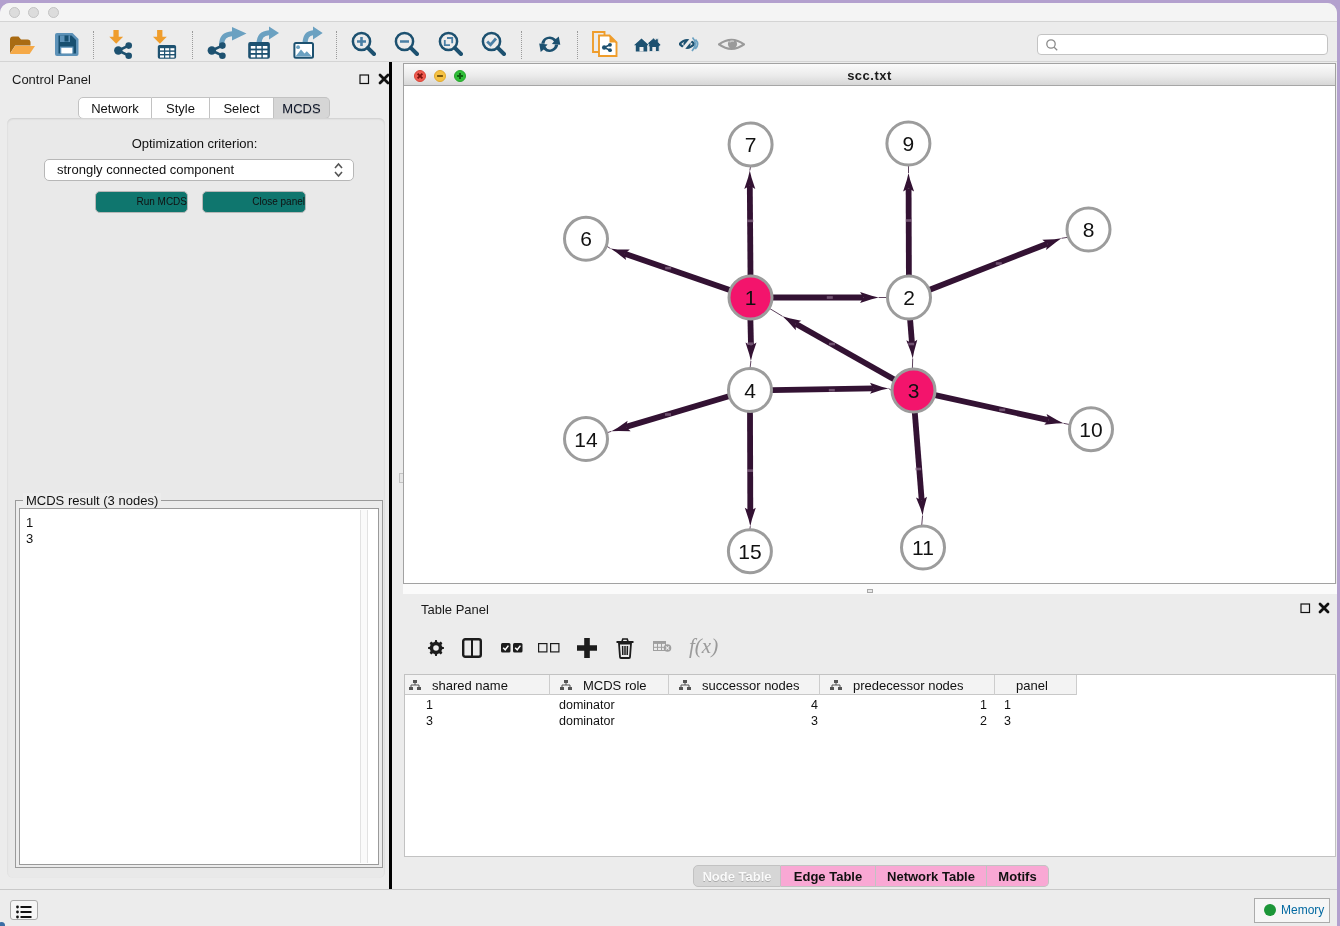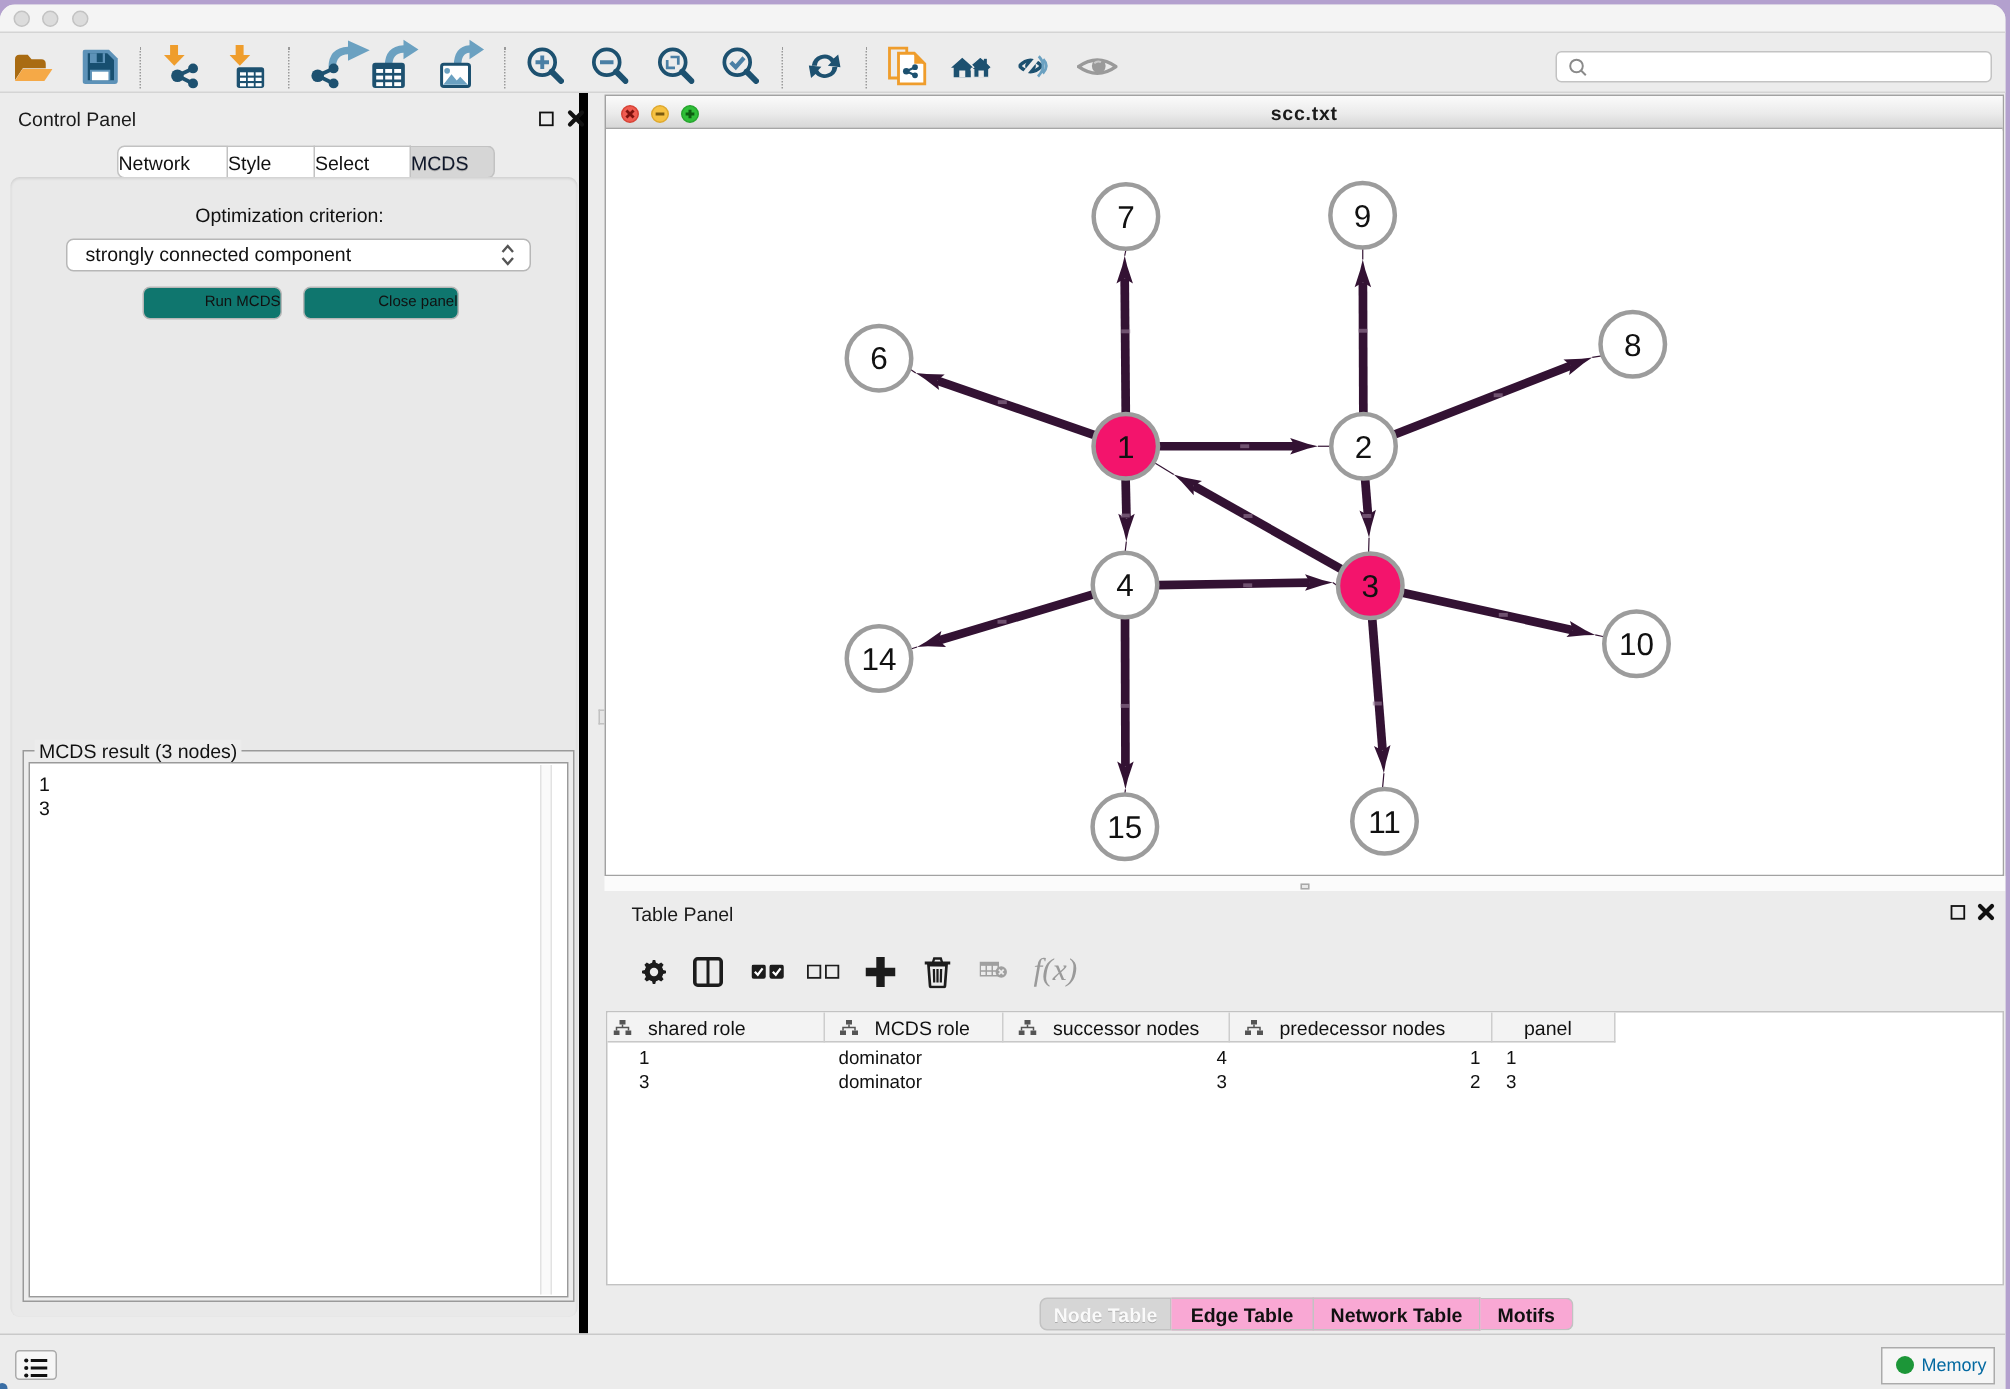--- a/index.html
+++ b/index.html
@@ -6,25 +6,25 @@
 body{font-family:"Liberation Sans",sans-serif;background:#b3a0ce;position:relative}
 #win{position:absolute;left:0;top:3px;width:1337px;height:923px;background:#ececec;border-radius:10px 10px 0 0;overflow:hidden}
 #titlebar{position:absolute;left:0;top:0;width:1337px;height:19px;background:#f4f4f4;border-bottom:1px solid #d4d4d4}
 .tl{position:absolute;top:4px;width:11px;height:11px;border-radius:50%;background:#dcdcdc;border:1px solid #c3c3c3}
 #title{position:absolute;top:3px;left:0;width:100%;text-align:center;font-size:13px;color:#b4b4b4}
 #toolbar{position:absolute;left:0;top:19px;width:1337px;height:40px;background:#ececec;border-bottom:1px solid #d4d4d4}
 .sep{position:absolute;top:9px;height:28px;width:0;border-left:1px dotted #9a9a9a}
 .ticon{position:absolute;top:2px}
 #searchbox{position:absolute;left:1037px;top:12px;width:291px;height:21px;background:#fff;border:1px solid #c3c3c3;border-radius:4px}
 
-#cp{position:absolute;left:0;top:59px;width:392px;height:827px;background:#ececec;border-right:6px solid #000000}
+#cp{position:absolute;left:0;top:59px;width:392px;height:827px;background:#ececec;border-right:3px solid #000000}
 #cphead{position:absolute;left:12px;top:10px;font-size:13px;color:#1a1a1a}
 .winbtn{position:absolute;top:11px;font-size:12px;color:#111}
 #tabs{position:absolute;left:78px;top:35px;height:22px}
-.tab{position:absolute;top:0;height:22px;border:1px solid #c2c2c2;background:#fff;font-size:13px;color:#111;line-height:21px}
+.tab{position:absolute;top:0;height:22px;border:1px solid #c2c2c2;background:#fff;font-size:13px;color:#111;text-align:center;line-height:21px}
 #tabcontent{position:absolute;left:7px;top:56px;width:378px;height:760px;background:#e9e9e9;border-radius:6px;box-shadow:inset 0 1px 2px rgba(0,0,0,0.12)}
 #optlabel{position:absolute;left:0;top:74px;width:100%;text-align:center;font-size:13px;color:#111}
 #dropdown{position:absolute;left:44px;top:97px;width:310px;height:22px;background:#fff;border:1px solid #b7b7b7;border-radius:5px;font-size:13px;color:#111;line-height:20px;padding-left:12px}
 .btn{position:absolute;top:129px;height:22px;background:#0f766e;border:1px solid #b7b7b7;border-radius:5px;font-size:10px;color:#111;text-align:right;line-height:19px}
 #fieldset{position:absolute;left:15px;top:438px;width:368px;height:368px;border:1px solid #9a9a9a;background:#ececec}
 #fslegend{position:absolute;left:7px;top:-8px;background:#ececec;padding:0 3px;font-size:13px;color:#111}
 #fstext{position:absolute;left:3px;top:7px;width:360px;height:357px;background:#fff;border:1px solid #9a9a9a}
 
 #vsplit{position:absolute;left:392px;top:59px;width:11px;height:827px;background:#ececec}
 #vhandle{position:absolute;left:7px;top:411px;width:4px;height:10px;background:#e6e6e6;border:1px solid #c2c2c2;border-right:none}
@@ -381,21 +381,21 @@
             <svg width="12" height="11" viewBox="0 0 12 11" style="margin-right:11px">
               <g fill="#555">
                 <rect x="4" y="0" width="4" height="3"></rect>
                 <rect x="0" y="7" width="4" height="3"></rect>
                 <rect x="8" y="7" width="4" height="3"></rect>
               </g>
               <g stroke="#555" stroke-width="1" fill="none">
                 <path d="M6 3 L6 5 M2 7 L2 5 L10 5 L10 7"></path>
               </g>
             </svg>
-            <span>shared role</span>
+            <span>shared name</span>
           </div>
         <div class="th" style="left:145px;width:119px">
             <svg width="12" height="11" viewBox="0 0 12 11" style="margin-right:11px">
               <g fill="#555">
                 <rect x="4" y="0" width="4" height="3"></rect>
                 <rect x="0" y="7" width="4" height="3"></rect>
                 <rect x="8" y="7" width="4" height="3"></rect>
               </g>
               <g stroke="#555" stroke-width="1" fill="none">
                 <path d="M6 3 L6 5 M2 7 L2 5 L10 5 L10 7"></path>

